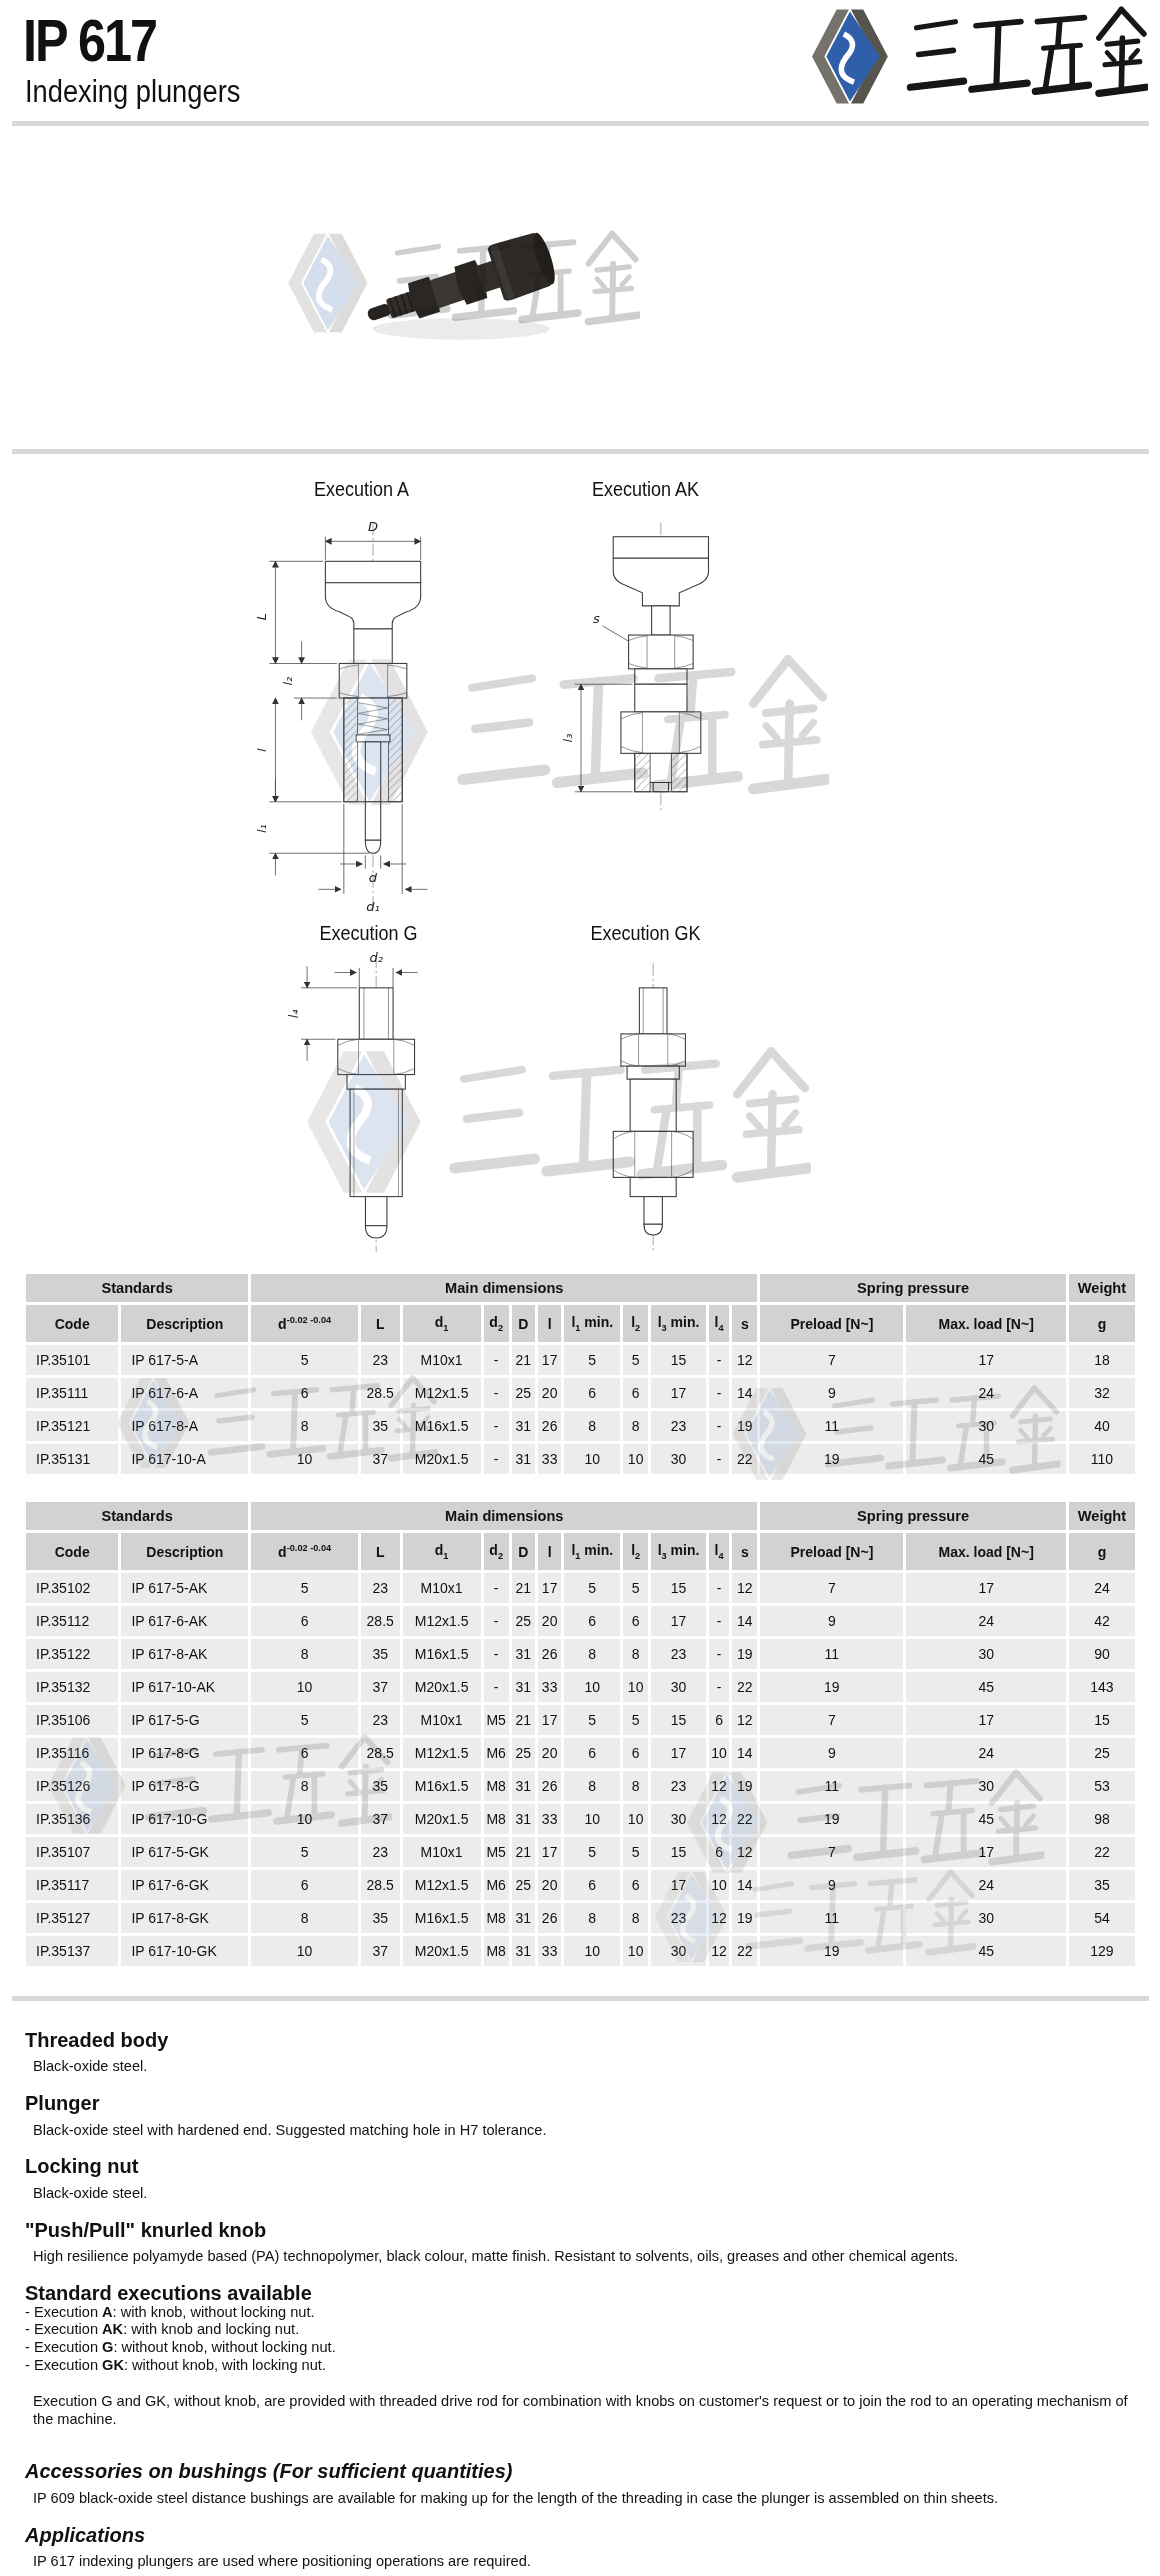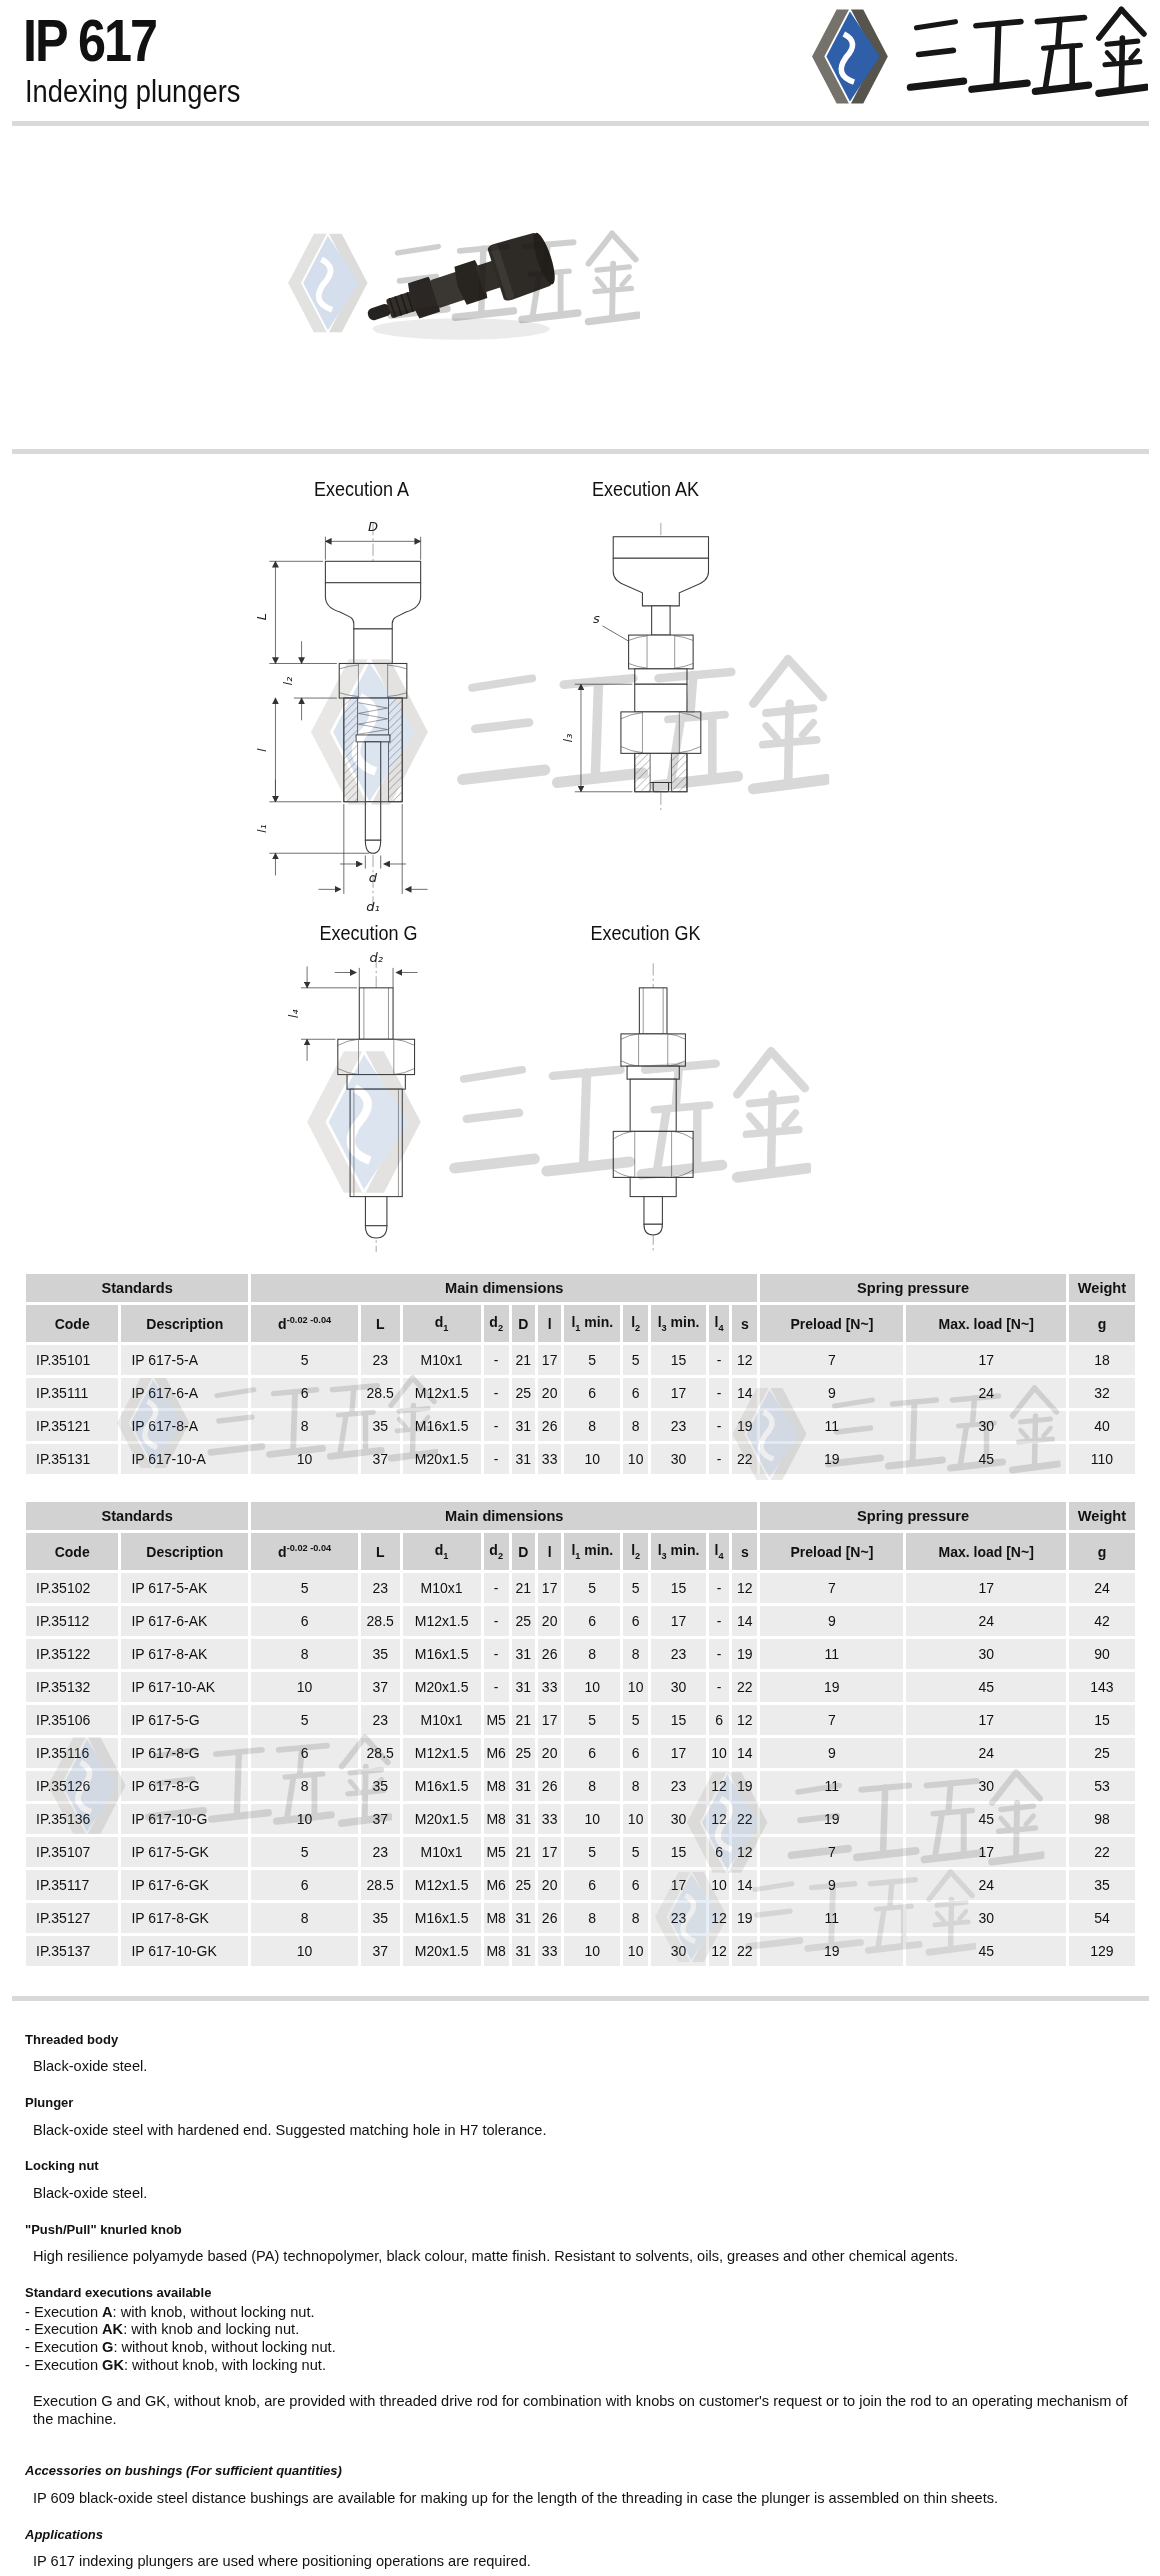--- a/index.html
+++ b/index.html
@@ -36,21 +36,21 @@
          table-layout:fixed; font-size:14px; }
   .tbl th { background:#d2d2d2; font-weight:bold; text-align:center; }
   .tbl tr.grp th { height:28px; font-size:14.6px; }
   .tbl tr.cols th { height:37px; font-size:14px; }
   .tbl td { background:#ececec; height:30px; text-align:center; overflow:hidden; white-space:nowrap; }
   .tbl td.lft { text-align:left; padding-left:10px; }
   .tbl sup { font-size:9.2px; } .tbl sub { font-size:9.2px; }
 
   
   .texts { position:absolute; left:25px; top:2031px; width:1113px; font-size:14.6px; line-height:18.4px; }
-  .texts h3 { font-size:13px; font-weight:bold; margin-top:18.4px; margin-bottom:1.5px; }
+  .texts h3 { font-size:20px; font-weight:bold; margin-top:18.4px; margin-bottom:1.5px; }
   .texts h3.first { margin-top:0; }
   .texts h3.it { font-style:italic; }
   .texts p { margin:8px; }
   .texts .bullets div { line-height:17.7px; }
   .texts .bcode { font-weight:bold; }
   .texts .note { margin-top:17px; }
   .texts .ital-block { margin-top:34px; }
 </style>
 </head>
 <body>

